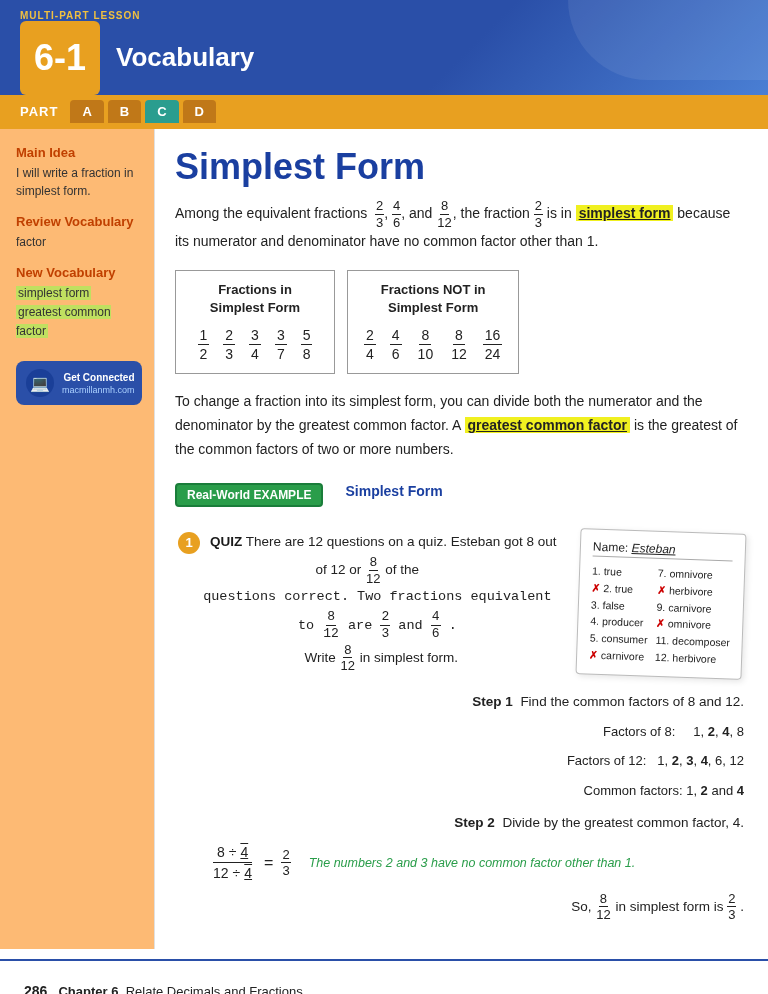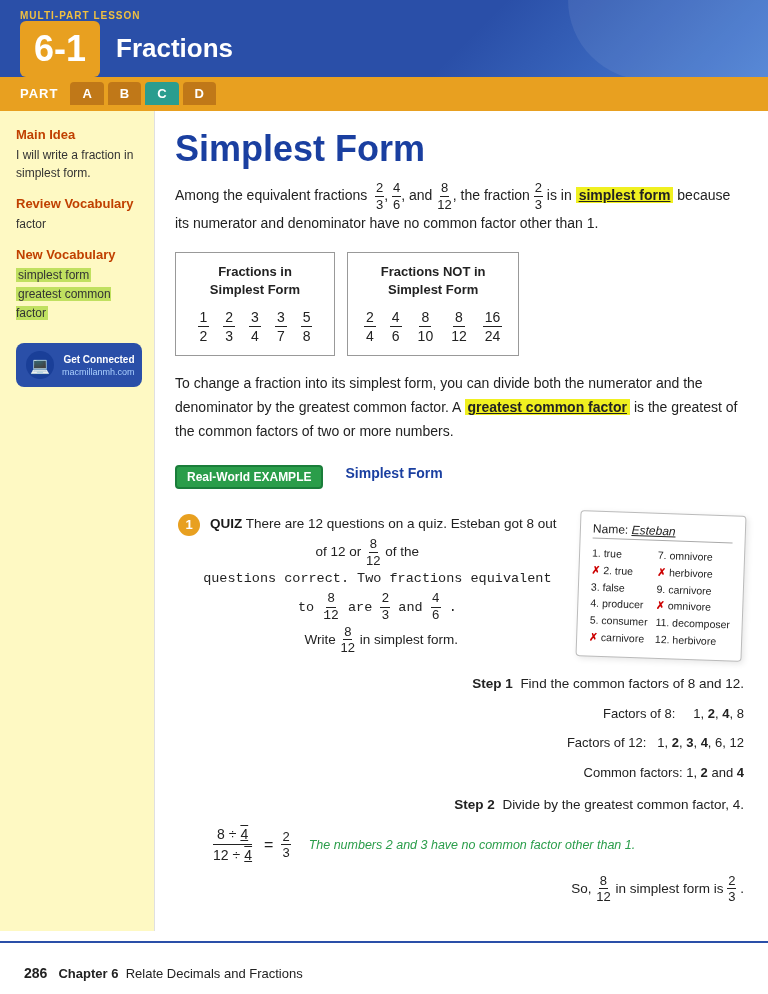--- a/index.html
+++ b/index.html
@@ -37,21 +37,21 @@
     .lesson-title-row {
       display: flex;
       align-items: center;
       gap: 16px;
     }
     .lesson-number {
       background: #e8a020;
       color: #fff;
       font-size: 36px;
       font-weight: bold;
-      padding: 8px 14px;
+      padding: 17px 14px;
       border-radius: 6px;
       line-height: 1.1;
     }
     .lesson-subject {
       color: #fff;
       font-size: 26px;
       font-weight: bold;
     }
 
     
@@ -91,21 +91,21 @@
     
     .main-content {
       display: flex;
       padding: 0;
     }
 
     
     .sidebar {
       width: 155px;
       min-width: 155px;
-      background: #fef9c3;
+      background: #fdba74;
       padding: 16px 12px 16px 16px;
       border-right: 1px solid #e0e0e0;
     }
     .sidebar-section-title {
       color: #c04000;
       font-weight: bold;
       font-size: 13px;
       margin-bottom: 4px;
     }
     .sidebar-text {
@@ -447,21 +447,21 @@
     }
   </style>
 </head>
 <body>
 
 <div class="header">
   <div class="header-curve"></div>
   <div class="multi-part-label">Multi-Part Lesson</div>
   <div class="lesson-title-row">
     <div class="lesson-number">6-1</div>
-    <div class="lesson-subject">Fractions</div>
+    <div class="lesson-subject">Vocabulary</div>
   </div>
 </div>
 
 <div class="part-tabs">
   <div class="part-label">PART</div>
   <div class="tabs-row">
     <button class="tab">A</button>
     <button class="tab">B</button>
     <button class="tab active">C</button>
     <button class="tab">D</button>

